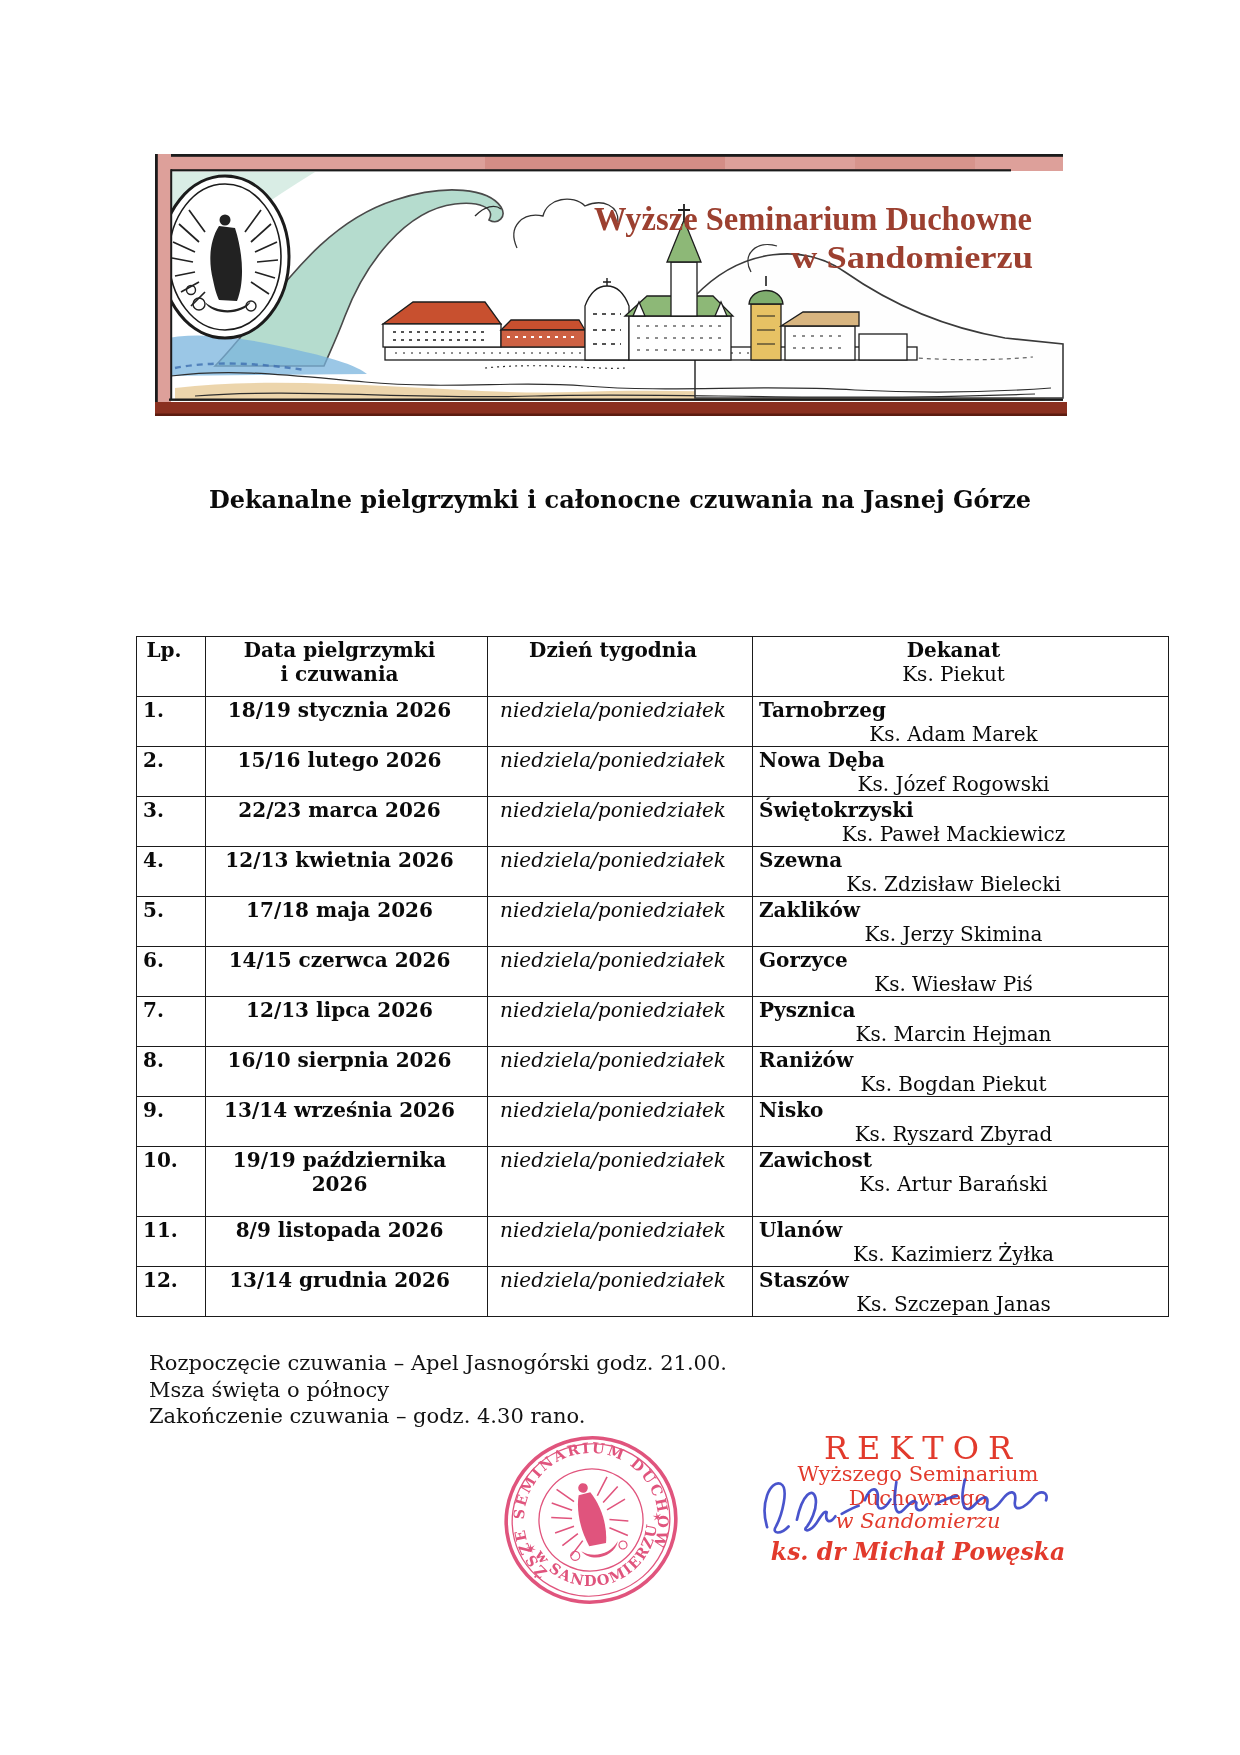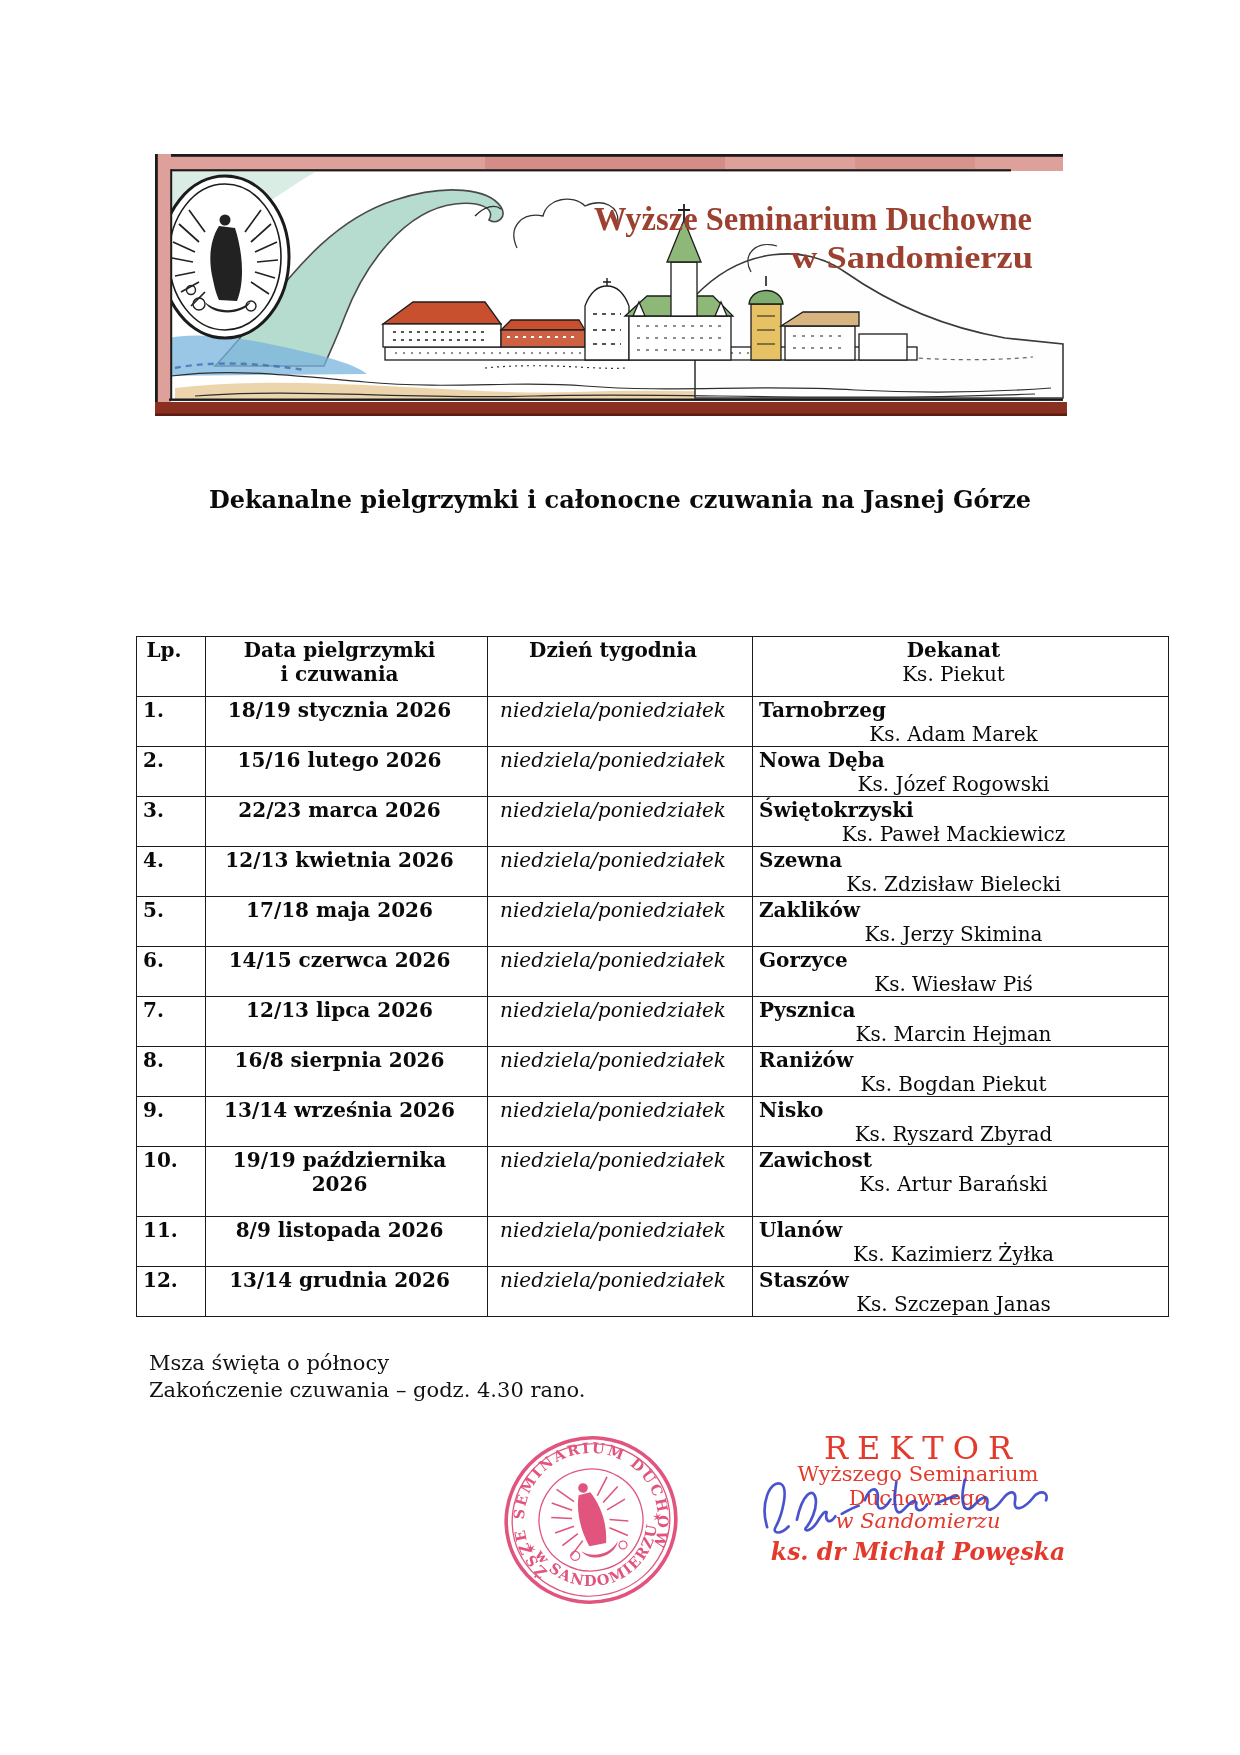--- a/index.html
+++ b/index.html
@@ -250,21 +250,21 @@
       <td class="lp">7.</td>
       <td class="date"><span class="d1">12/13 lipca 2026</span><span class="d2"></span></td>
       <td class="day">niedziela/poniedziałek</td>
       <td class="dek">
           <span class="dk">Pysznica</span>
           <span class="pr">Ks. Marcin Hejman</span>
         </td>
     </tr>
     <tr class="row">
       <td class="lp">8.</td>
-      <td class="date"><span class="d1">16/8 sierpnia 2026</span><span class="d2"></span></td>
+      <td class="date"><span class="d1">16/10 sierpnia 2026</span><span class="d2"></span></td>
       <td class="day">niedziela/poniedziałek</td>
       <td class="dek">
           <span class="dk">Raniżów</span>
           <span class="pr">Ks. Bogdan Piekut</span>
         </td>
     </tr>
     <tr class="row">
       <td class="lp">9.</td>
       <td class="date"><span class="d1">13/14 września 2026</span><span class="d2"></span></td>
       <td class="day">niedziela/poniedziałek</td>
@@ -297,20 +297,21 @@
       <td class="day">niedziela/poniedziałek</td>
       <td class="dek">
           <span class="dk">Staszów</span>
           <span class="pr">Ks. Szczepan Janas</span>
         </td>
     </tr>
   </tbody>
 </table>
 
 <div class="abs notes">
+  <div>Rozpoczęcie czuwania – Apel Jasnogórski godz. 21.00.</div>
   <div>Msza święta o północy</div>
   <div>Zakończenie czuwania – godz. 4.30 rano.</div>
 </div>
 
 <svg id="stamp" class="abs" viewBox="-91 -88 182 176">
   <g transform="rotate(-14)" fill="none" stroke="#de4672">
     <ellipse cx="0" cy="0" rx="85" ry="82" stroke-width="3.6"></ellipse>
     <ellipse cx="0" cy="0" rx="79" ry="76" stroke-width="1.3"></ellipse>
     <ellipse cx="0" cy="0" rx="52" ry="51" stroke-width="1.3"></ellipse>
     <defs>

